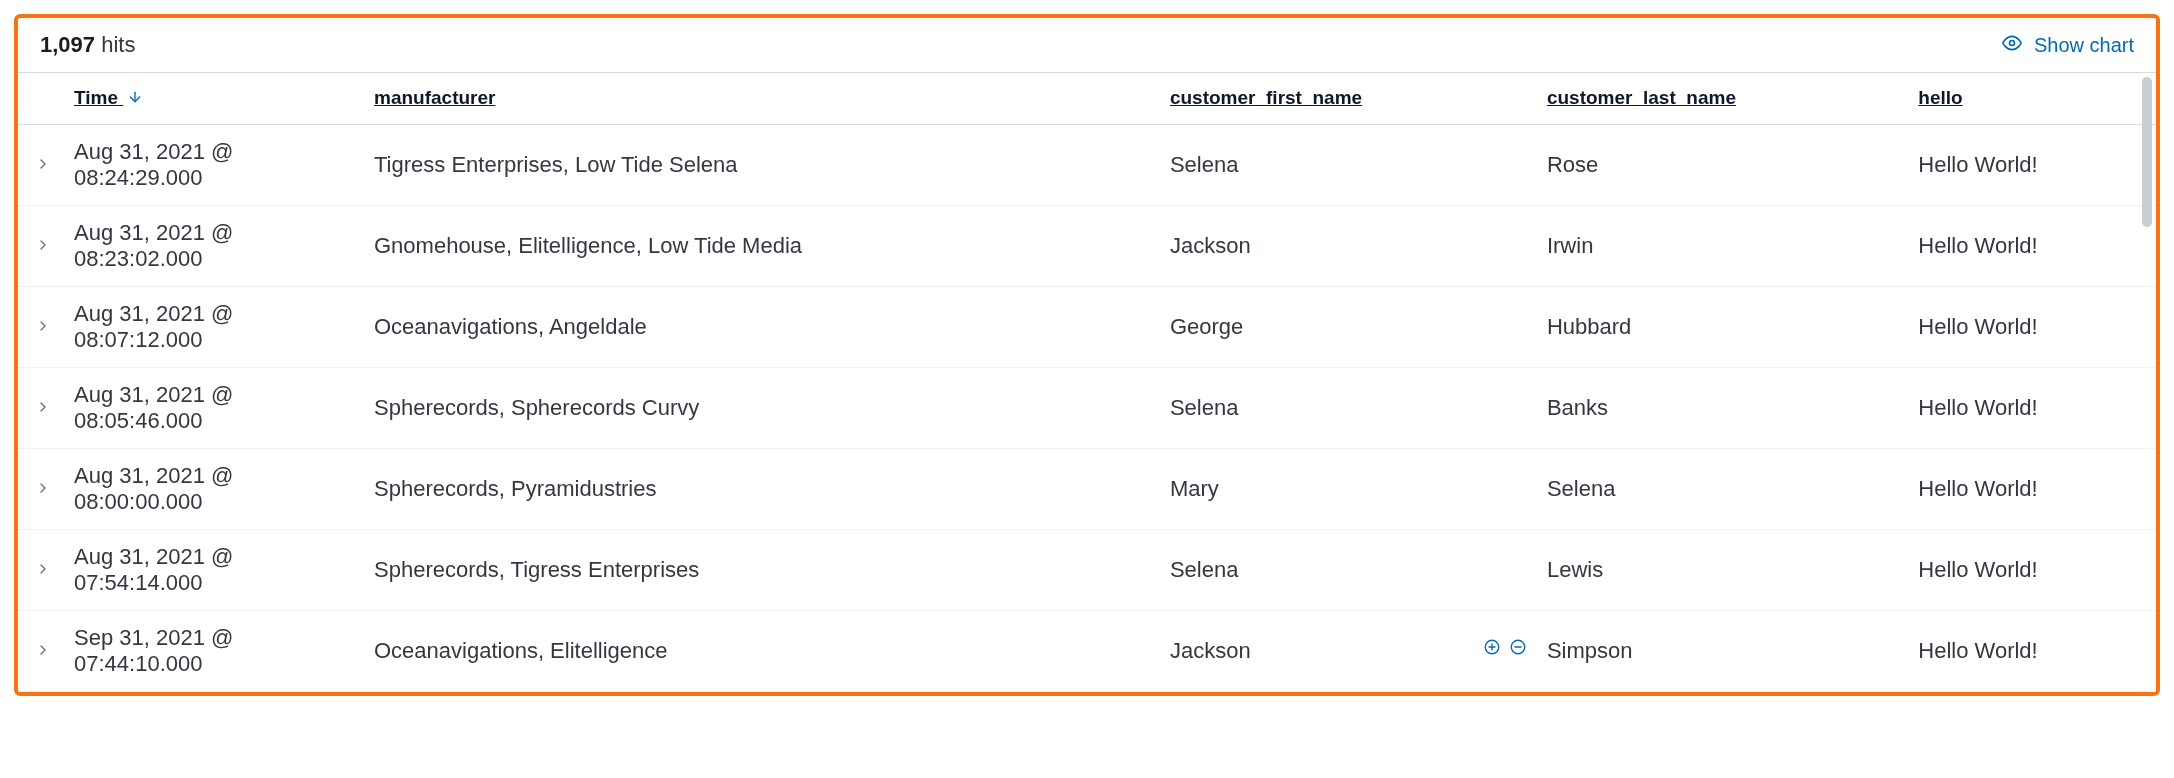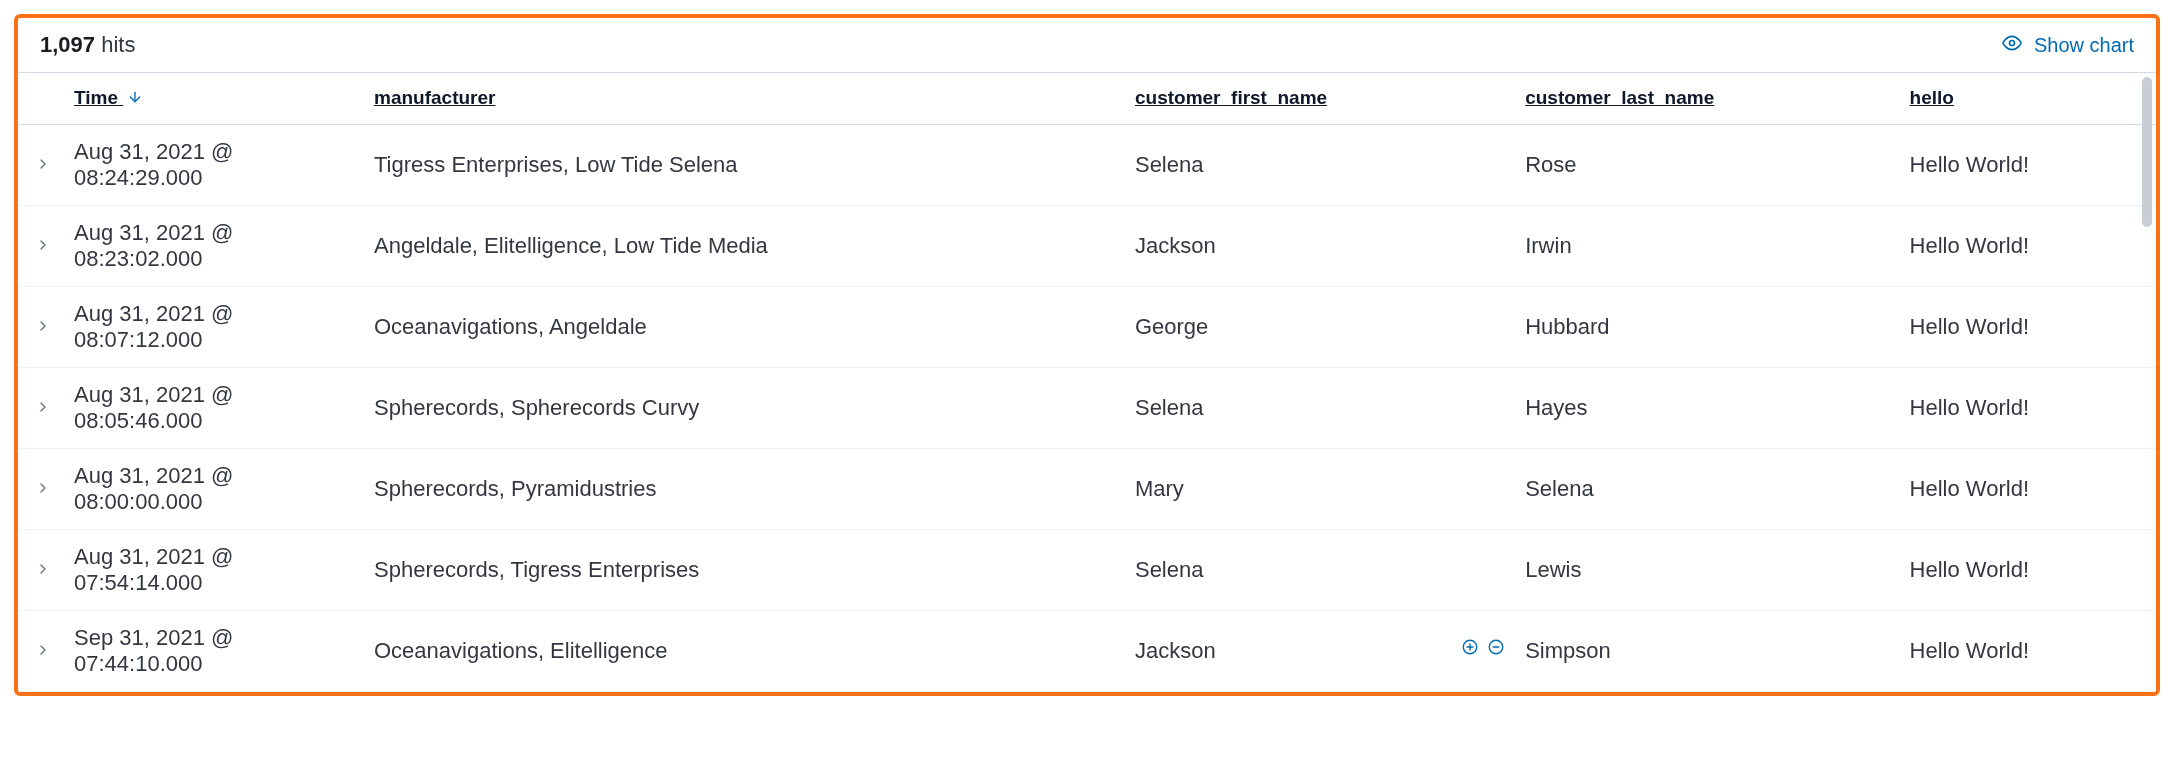--- a/index.html
+++ b/index.html
@@ -150,21 +150,21 @@
             <td><span>Rose</span></td>
             <td><span>Hello World!</span></td>
           </tr>
           <tr>
             <td class="expand-col"><span class="expand-toggle">
                 <svg viewBox="0 0 24 24" fill="none" stroke="currentColor" stroke-width="2" stroke-linecap="round" stroke-linejoin="round">
                   <polyline points="9 18 15 12 9 6"></polyline>
                 </svg>
               </span></td>
             <td class="time-col"><span>Aug 31, 2021 @ 08:23:02.000</span></td>
-            <td><span>Angeldale, Elitelligence, Low Tide Media</span></td>
+            <td><span>Gnomehouse, Elitelligence, Low Tide Media</span></td>
             <td><span>Jackson</span></td>
             <td><span>Irwin</span></td>
             <td><span>Hello World!</span></td>
           </tr>
           <tr>
             <td class="expand-col"><span class="expand-toggle">
                 <svg viewBox="0 0 24 24" fill="none" stroke="currentColor" stroke-width="2" stroke-linecap="round" stroke-linejoin="round">
                   <polyline points="9 18 15 12 9 6"></polyline>
                 </svg>
               </span></td>
@@ -176,21 +176,21 @@
           </tr>
           <tr>
             <td class="expand-col"><span class="expand-toggle">
                 <svg viewBox="0 0 24 24" fill="none" stroke="currentColor" stroke-width="2" stroke-linecap="round" stroke-linejoin="round">
                   <polyline points="9 18 15 12 9 6"></polyline>
                 </svg>
               </span></td>
             <td class="time-col"><span>Aug 31, 2021 @ 08:05:46.000</span></td>
             <td><span>Spherecords, Spherecords Curvy</span></td>
             <td><span>Selena</span></td>
-            <td><span>Hayes</span></td>
+            <td><span>Banks</span></td>
             <td><span>Hello World!</span></td>
           </tr>
           <tr>
             <td class="expand-col"><span class="expand-toggle">
                 <svg viewBox="0 0 24 24" fill="none" stroke="currentColor" stroke-width="2" stroke-linecap="round" stroke-linejoin="round">
                   <polyline points="9 18 15 12 9 6"></polyline>
                 </svg>
               </span></td>
             <td class="time-col"><span>Aug 31, 2021 @ 08:00:00.000</span></td>
             <td><span>Spherecords, Pyramidustries</span></td>

